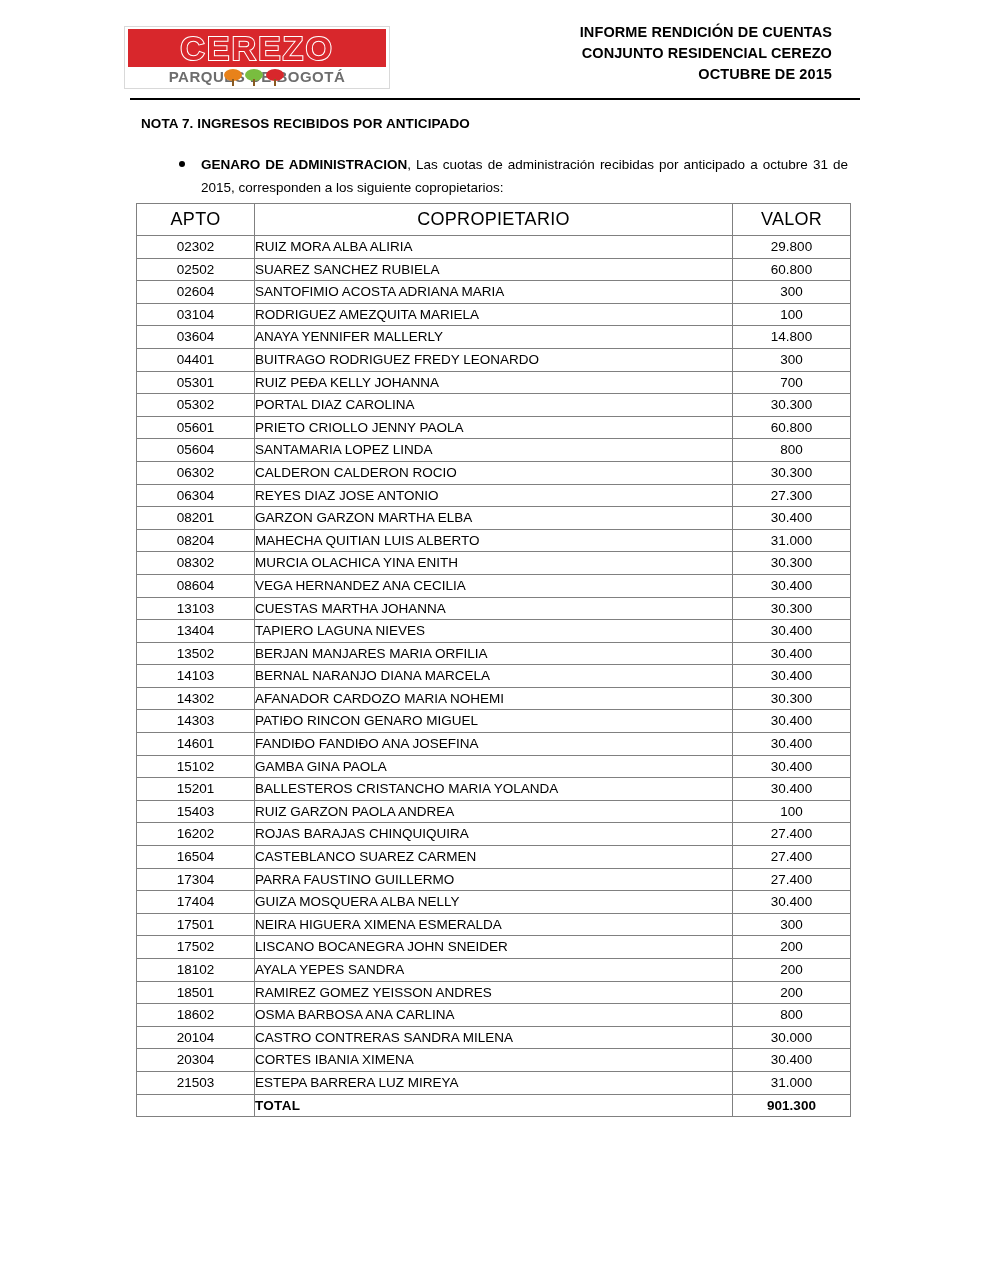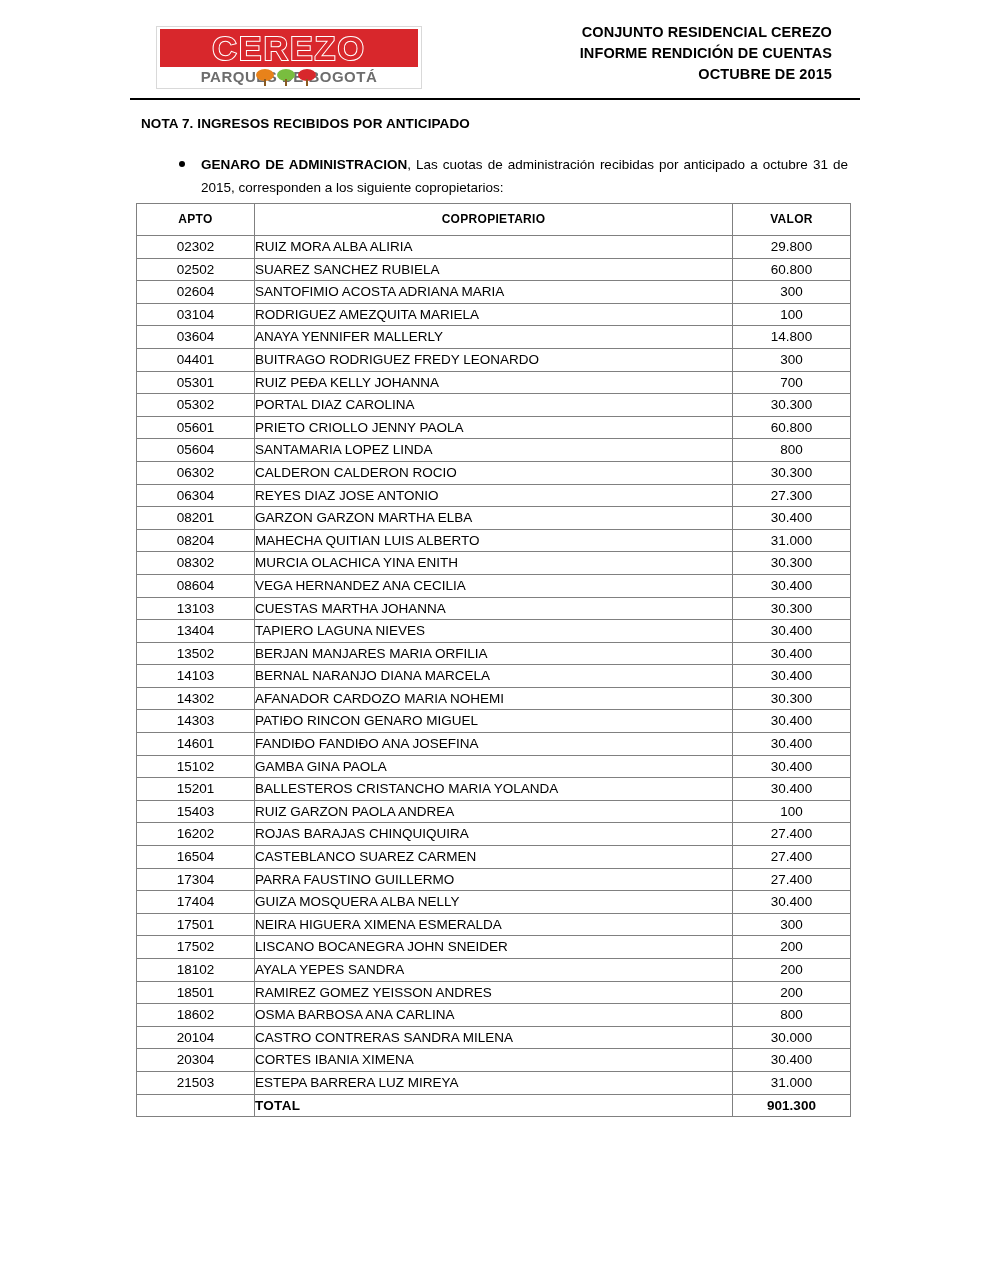--- a/index.html
+++ b/index.html
@@ -21,21 +21,21 @@
     height: 1280px;
     box-sizing: border-box;
     padding: 0;
   }
 
   
   .letterhead {
     display: flex;
     align-items: flex-start;
     justify-content: flex-start;
-    padding: 14px 130px 0 91px;
+    padding: 14px 130px 0 59px;
     box-sizing: border-box;
     height: 92px;
   }
   .logo-block {
     width: 274px;
     margin-left: 65px;
     margin-top: 12px;
     flex: 0 0 auto;
   }
   .logo-frame {
@@ -176,23 +176,23 @@
     padding: 0;
     height: 21.6px;
     line-height: 21.6px;
     overflow: hidden;
     white-space: nowrap;
     font-weight: normal;
   }
   table.cuotas tr.head th {
     height: 31px;
     line-height: 31px;
-    font-weight: bold;
+    font-weight: normal;
     text-align: center;
-    font-size: 12px;
+    font-size: 18px;
     letter-spacing: 0.3px;
   }
   col.c-apto   { width: 118px; }
   col.c-nombre { width: 478px; }
   col.c-valor  { width: 118px; }
 
   td.apto   { text-align: center; }
   td.nombre { text-align: left; padding-left: 6px; }
   td.valor  { text-align: center; }
 
@@ -232,22 +232,22 @@
             <span class="tree tree-3">
               <span class="crown"></span>
                 <span class="trunk"></span>
             </span>
           </div>
         </div>
       </div>
     </div>
 
     <div class="title-block">
+      <div class="tline">INFORME RENDICIÓN DE CUENTAS</div>
       <div class="tline">CONJUNTO RESIDENCIAL CEREZO</div>
-      <div class="tline">INFORME RENDICIÓN DE CUENTAS</div>
       <div class="tline">OCTUBRE DE 2015</div>
     </div>
   </div>
 
   <div class="rule"></div>
 
   <div class="content">
 
     <div class="nota">NOTA 7.  INGRESOS RECIBIDOS POR ANTICIPADO</div>
 

